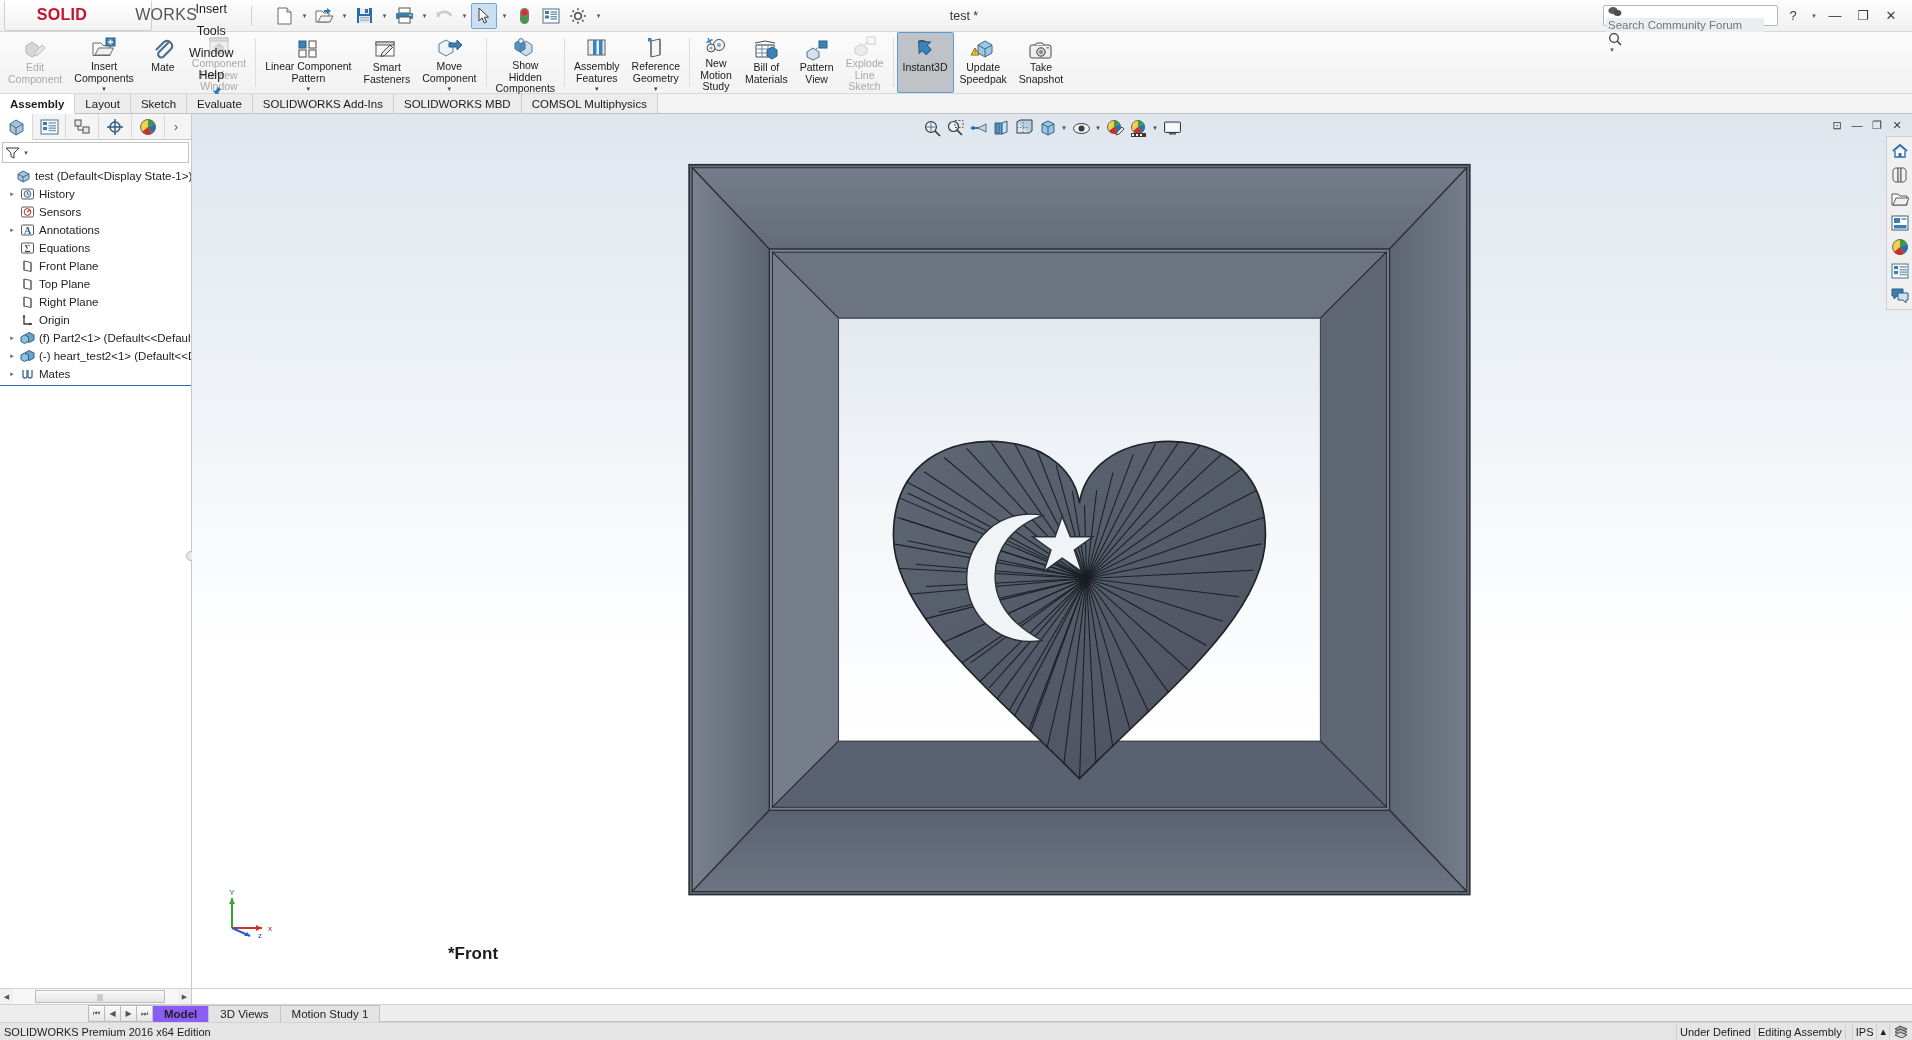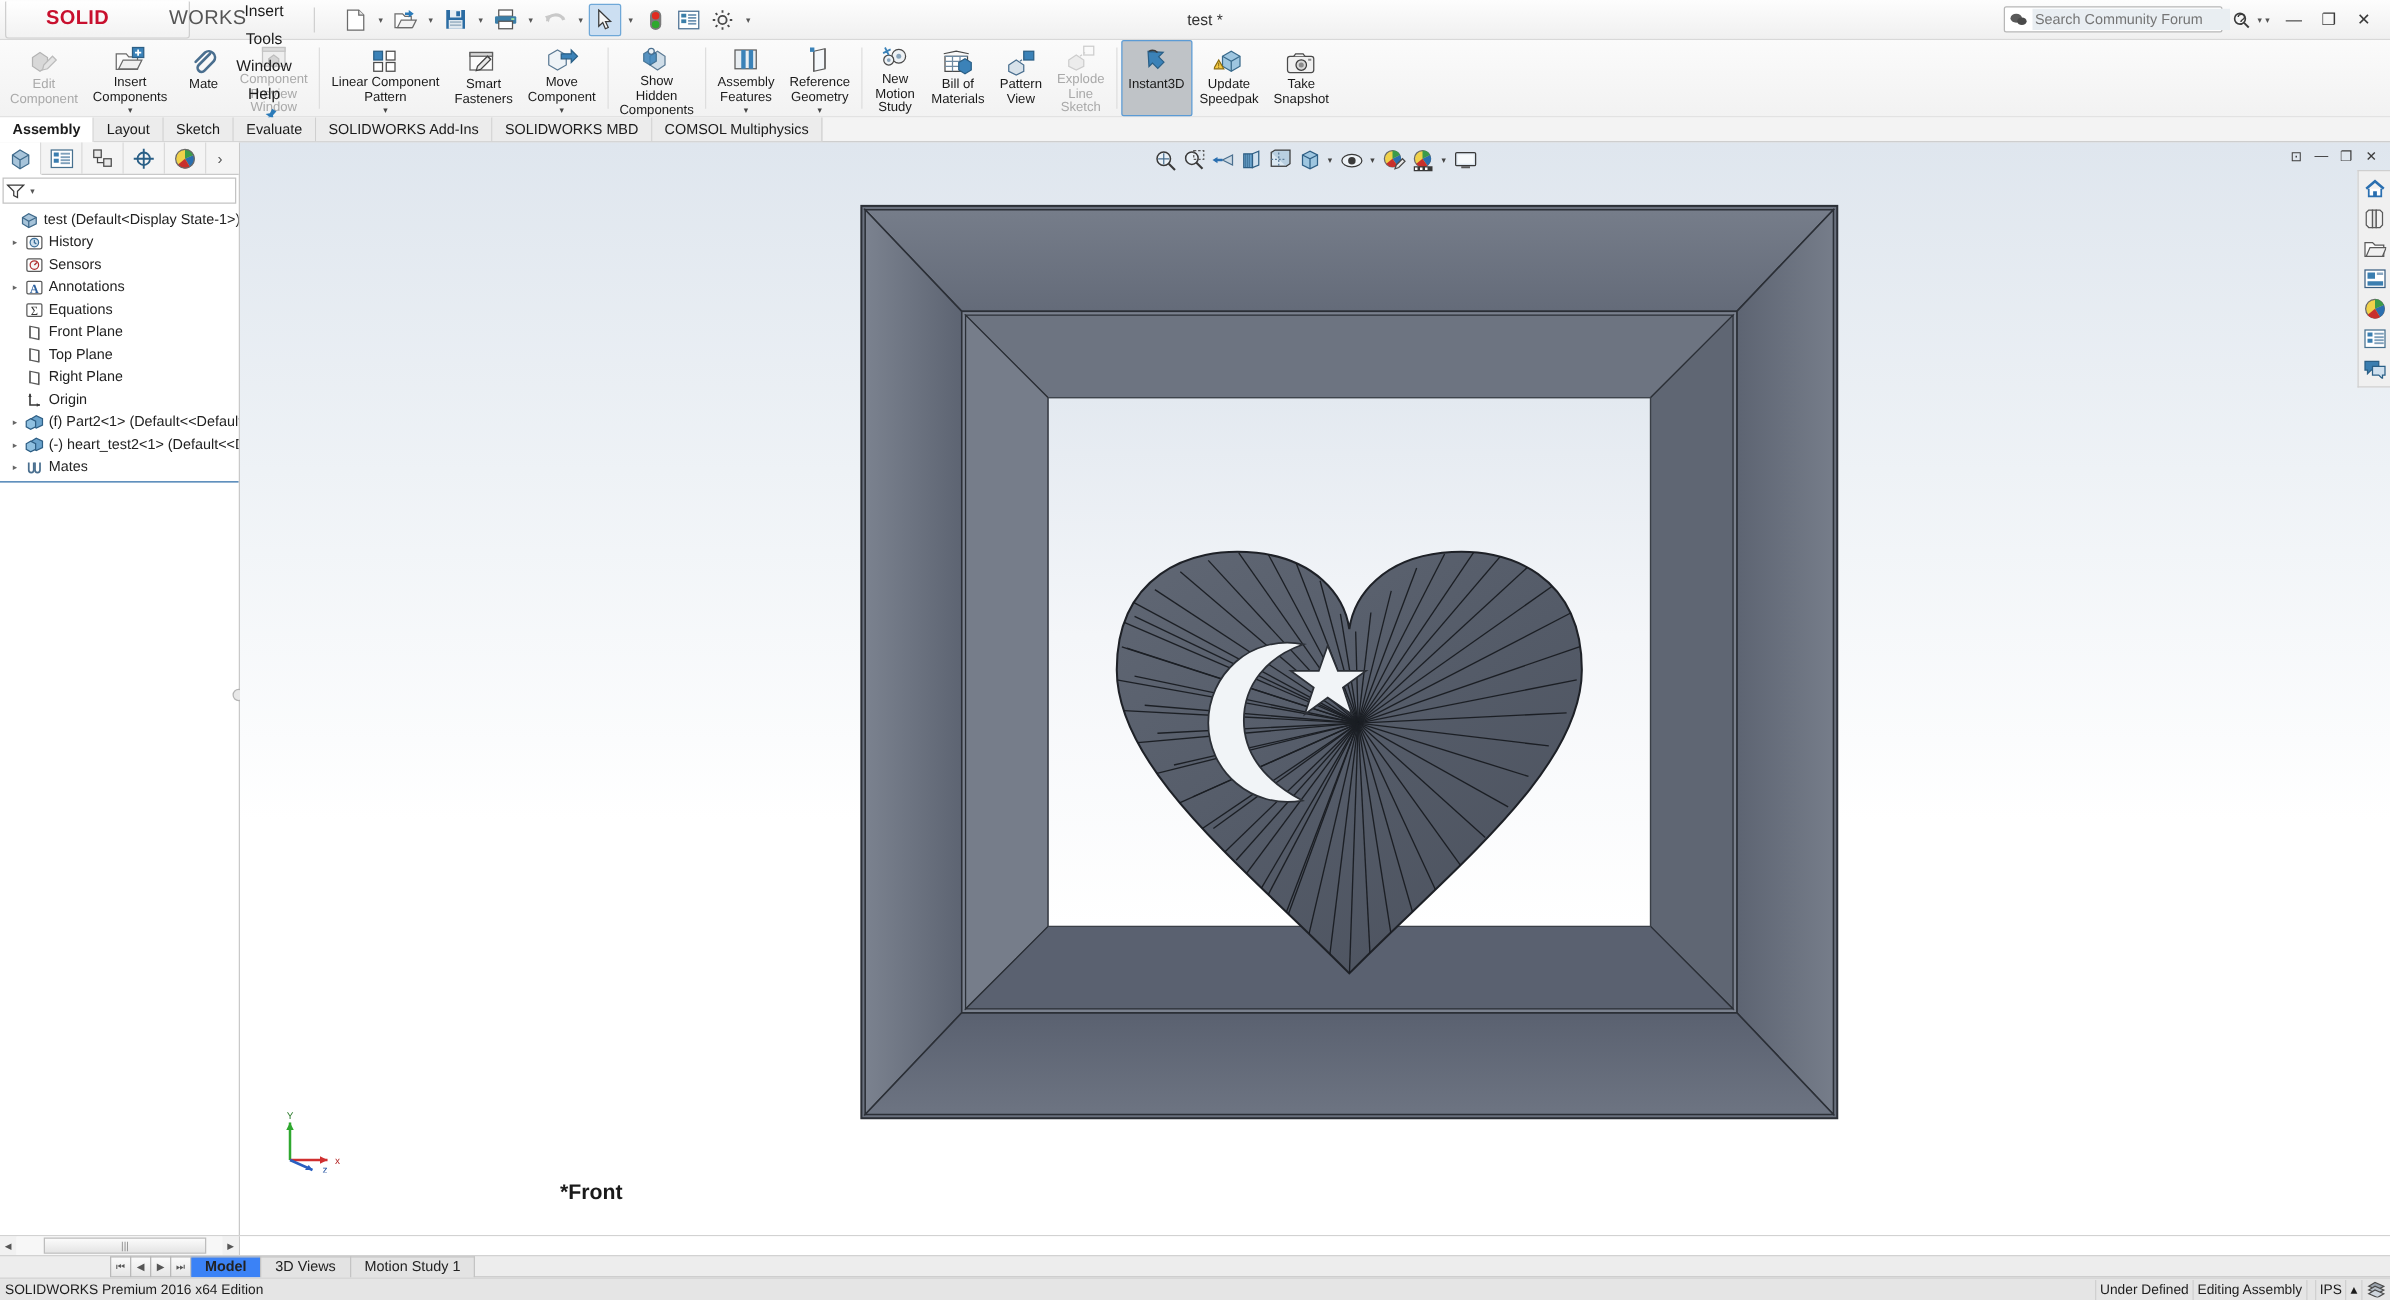--- a/index.html
+++ b/index.html
@@ -52,22 +52,23 @@
   .caret { font-size:7px; color:#555; padding:0 4px; width:12px; display:flex; align-items:center; justify-content:center;}
 
   .titleText {
     position:absolute; left:16px; right:0; text-align:center;
     font-size: 12.5px; color:#333; pointer-events:none;
   }
   .tr-area { margin-left:auto; display:flex; align-items:center; padding-right:8px; gap:2px;}
   .searchbox {
     width: 175px; height:21px;
     border:1px solid #b7b7b7; background:#fff;
-    display:flex;align-items:center; border-radius:2px;
+    display:flex;align-items:flex-start; border-radius:2px;
     padding: 0 2px;
+    flex-direction: column;
   }
   .searchbox .sicon { color:#3a5f80; font-size:12px; margin:0 4px 0 2px;}
   .searchbox input {
     border:none;outline:none; flex:1; font-size:11.5px; color:#55606b;
     font-family:"Liberation Sans",sans-serif; background:#e9eef2; height:17px;
   }
   .magn { font-size:14px;color:#3c3c3c; margin:0 2px; }
   .wbtn { width:26px;height:22px;display:flex;align-items:center;justify-content:center;font-size:13px;color:#3a3a3a;}
 
   
@@ -187,21 +188,21 @@
   .hs-thumb{position:absolute;left:22px;top:1px;height:13px;width:130px;background:linear-gradient(#fbfbfb,#e4e4e4);border:1px solid #bdbdbd;display:flex;align-items:center;justify-content:center;color:#888;font-size:8px;}
   .hs-right{flex:1;background:#fff;display:flex;align-items:center;padding-left:8px;font-size:12px;font-weight:bold;}
 
   .tabbar {
     height:18px;min-height:18px; display:flex;align-items:stretch;
     background:#ededed; border-top:1px solid #d2d2d2;
   }
   .navbtns{display:flex;margin-left:88px;}
   .navb{width:17px;border:1px solid #b9b9b9;background:linear-gradient(#fafafa,#e6e6e6);display:flex;align-items:center;justify-content:center;font-size:8px;color:#555;margin-right:-1px;}
   .btab{padding:0 11px;display:flex;align-items:center;font-size:11.5px;border:1px solid #c4c4c4;border-bottom:none;background:#e3e3e3;margin-right:-1px;}
-  .btab.active{background:#3b82f6;font-weight:bold;}
+  .btab.active{background:#8b5cf6;font-weight:bold;}
   .btab-fill{flex:1;border-bottom:1px solid #c4c4c4;}
 
   .statusbar {
     height:16px;min-height:18px; display:flex;align-items:center;
     background:#e5e5e5; border-top:1px solid #d2d2d2;
     font-size:11px; color:#1c1c1c; padding-left:4px;
   }
   .sb-seg{padding:0 3px;border-left:1px solid #d0d0d0;height:16px;display:flex;align-items:center;}
   .sb-spacer{flex:1;}
 

